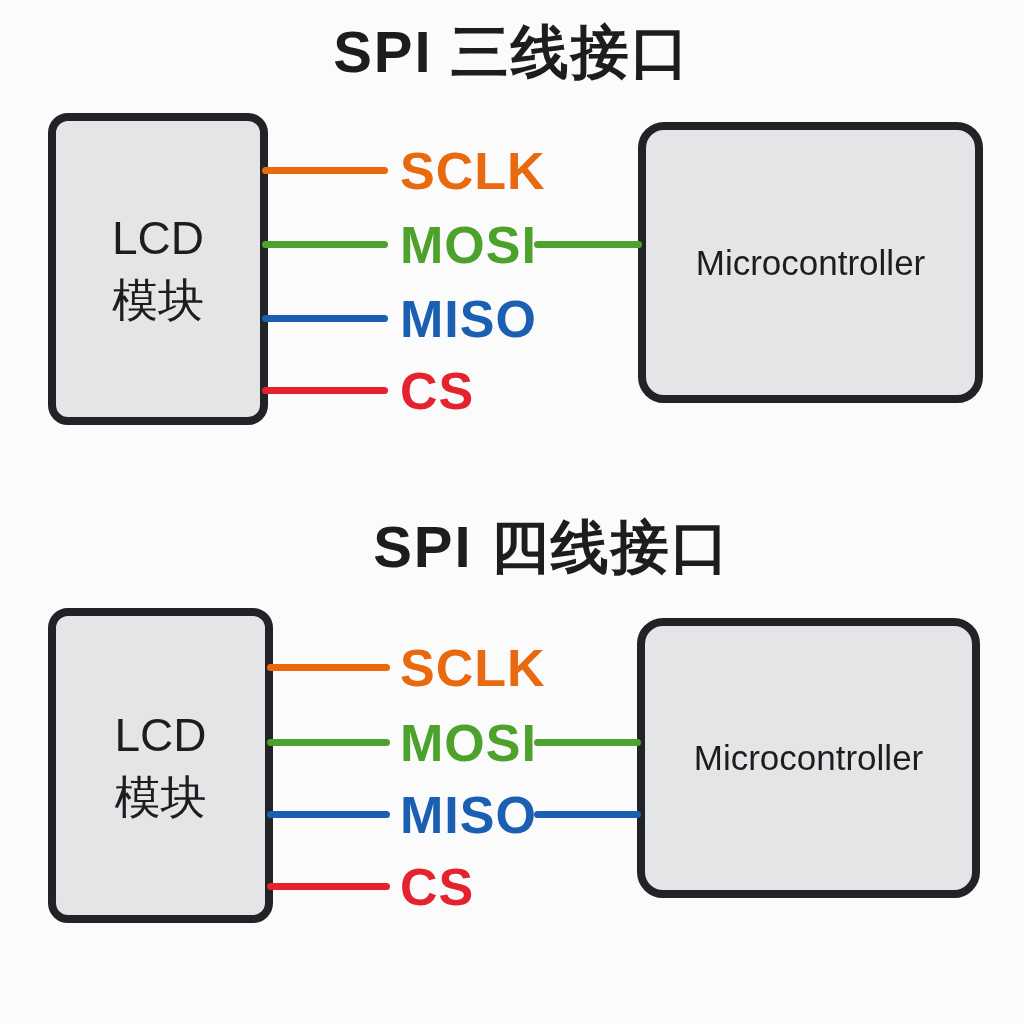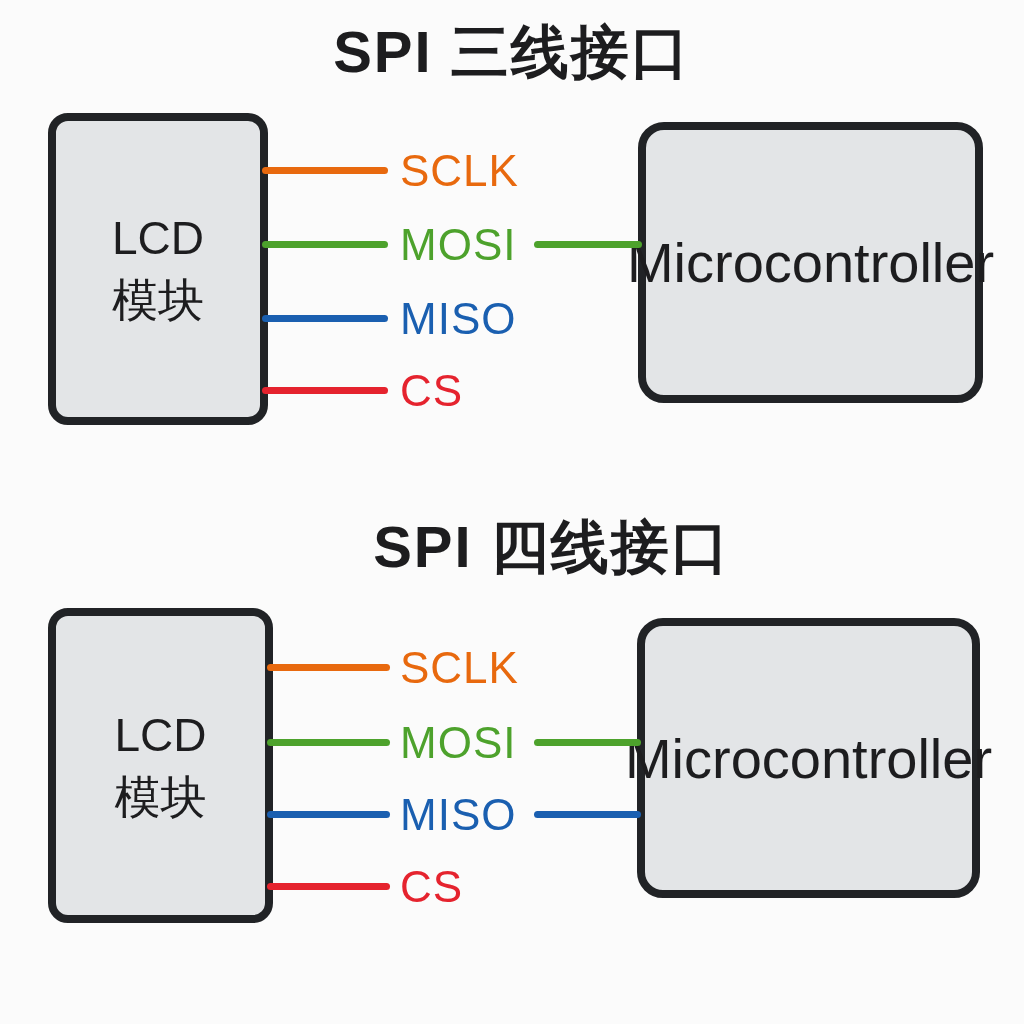--- a/index.html
+++ b/index.html
@@ -33,35 +33,35 @@
     align-items: center;
     justify-content: center;
     text-align: center;
   }
   .lcd-box {
     font-size: 46px;
     font-weight: 500;
     line-height: 62px;
   }
   .mcu-box {
-    font-size: 56px;
+    font-size: 35px;
     font-weight: 400;
   }
   .wire {
     position: absolute;
     height: 7px;
     border-radius: 4px;
   }
   .wire-label {
     position: absolute;
     height: 56px;
     display: flex;
     align-items: center;
-    font-size: 44px;
-    font-weight: 400;
+    font-size: 52px;
+    font-weight: 700;
     letter-spacing: 1px;
     white-space: nowrap;
   }
 </style>
 </head>
 <body>
 
 <div class="canvas" style="background: rgb(251, 251, 251); color: rgb(29, 29, 31);">
 
   <section>

